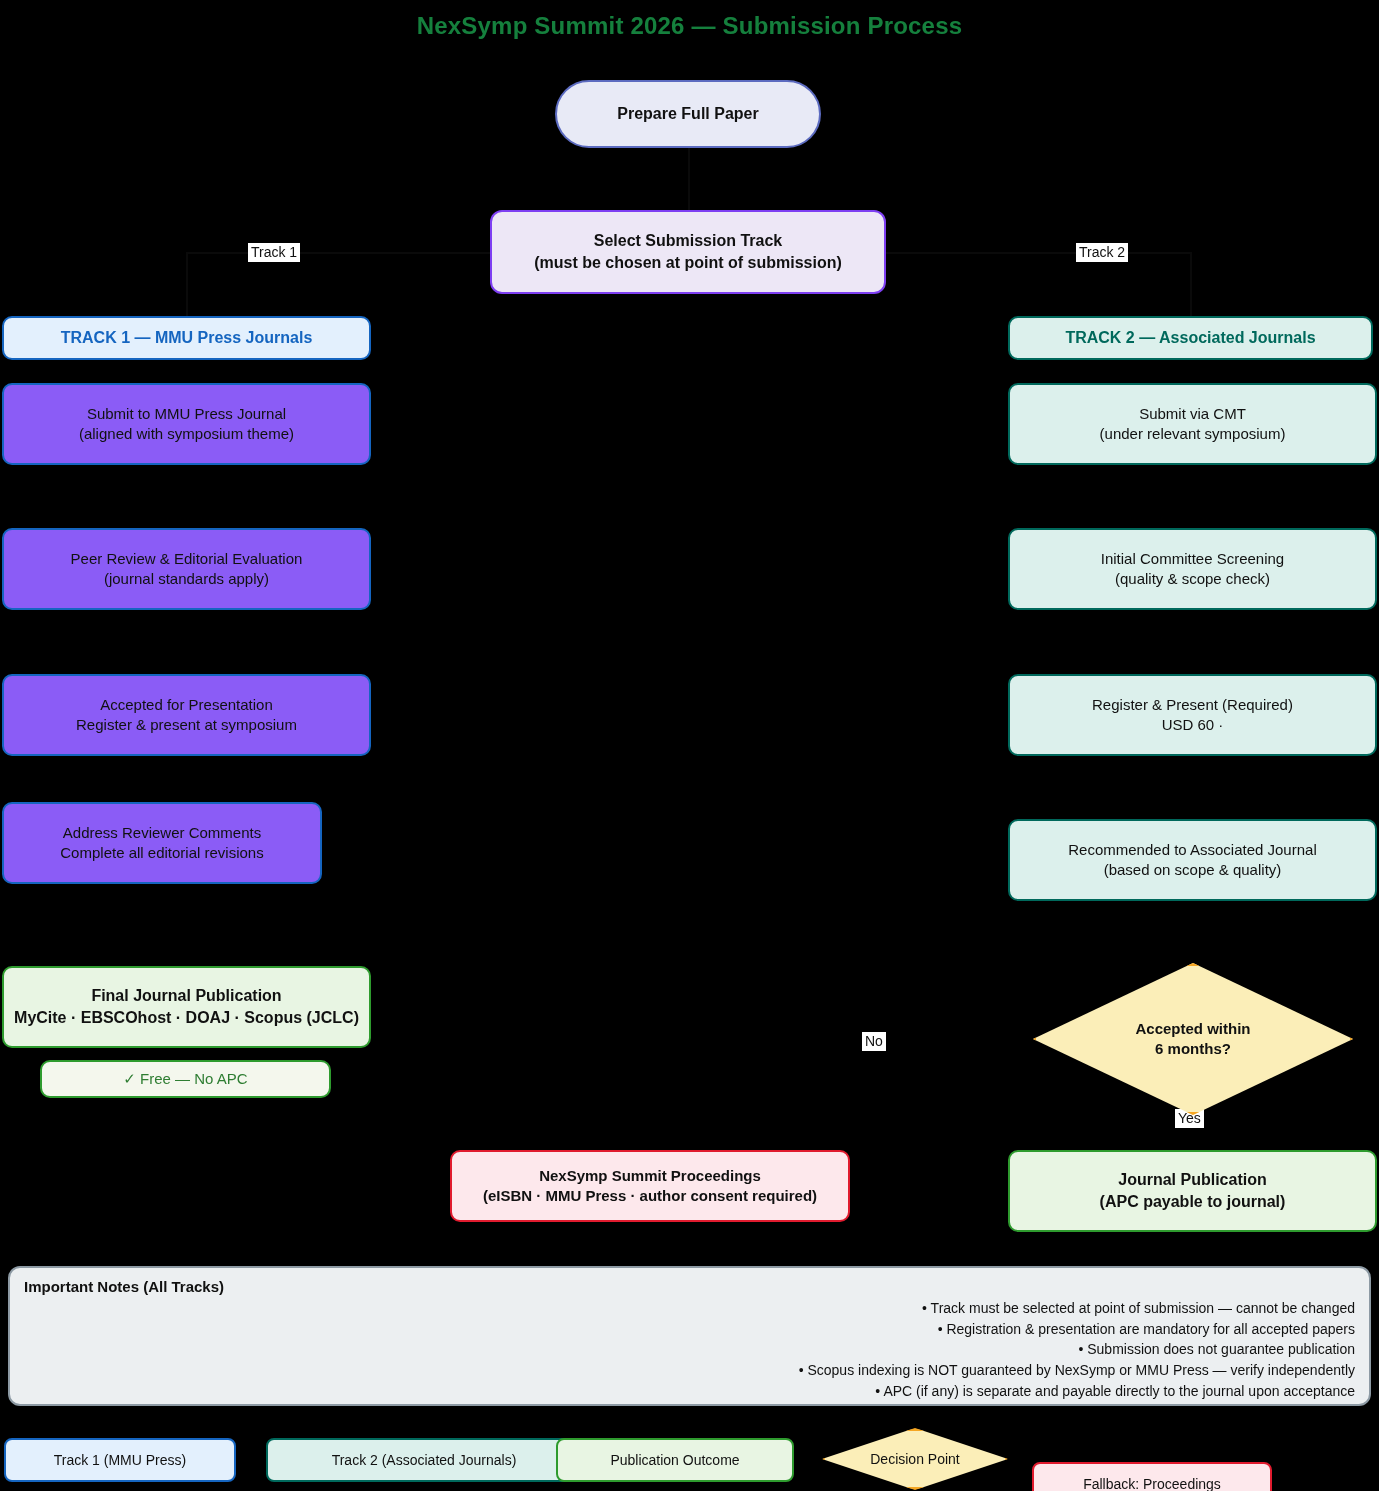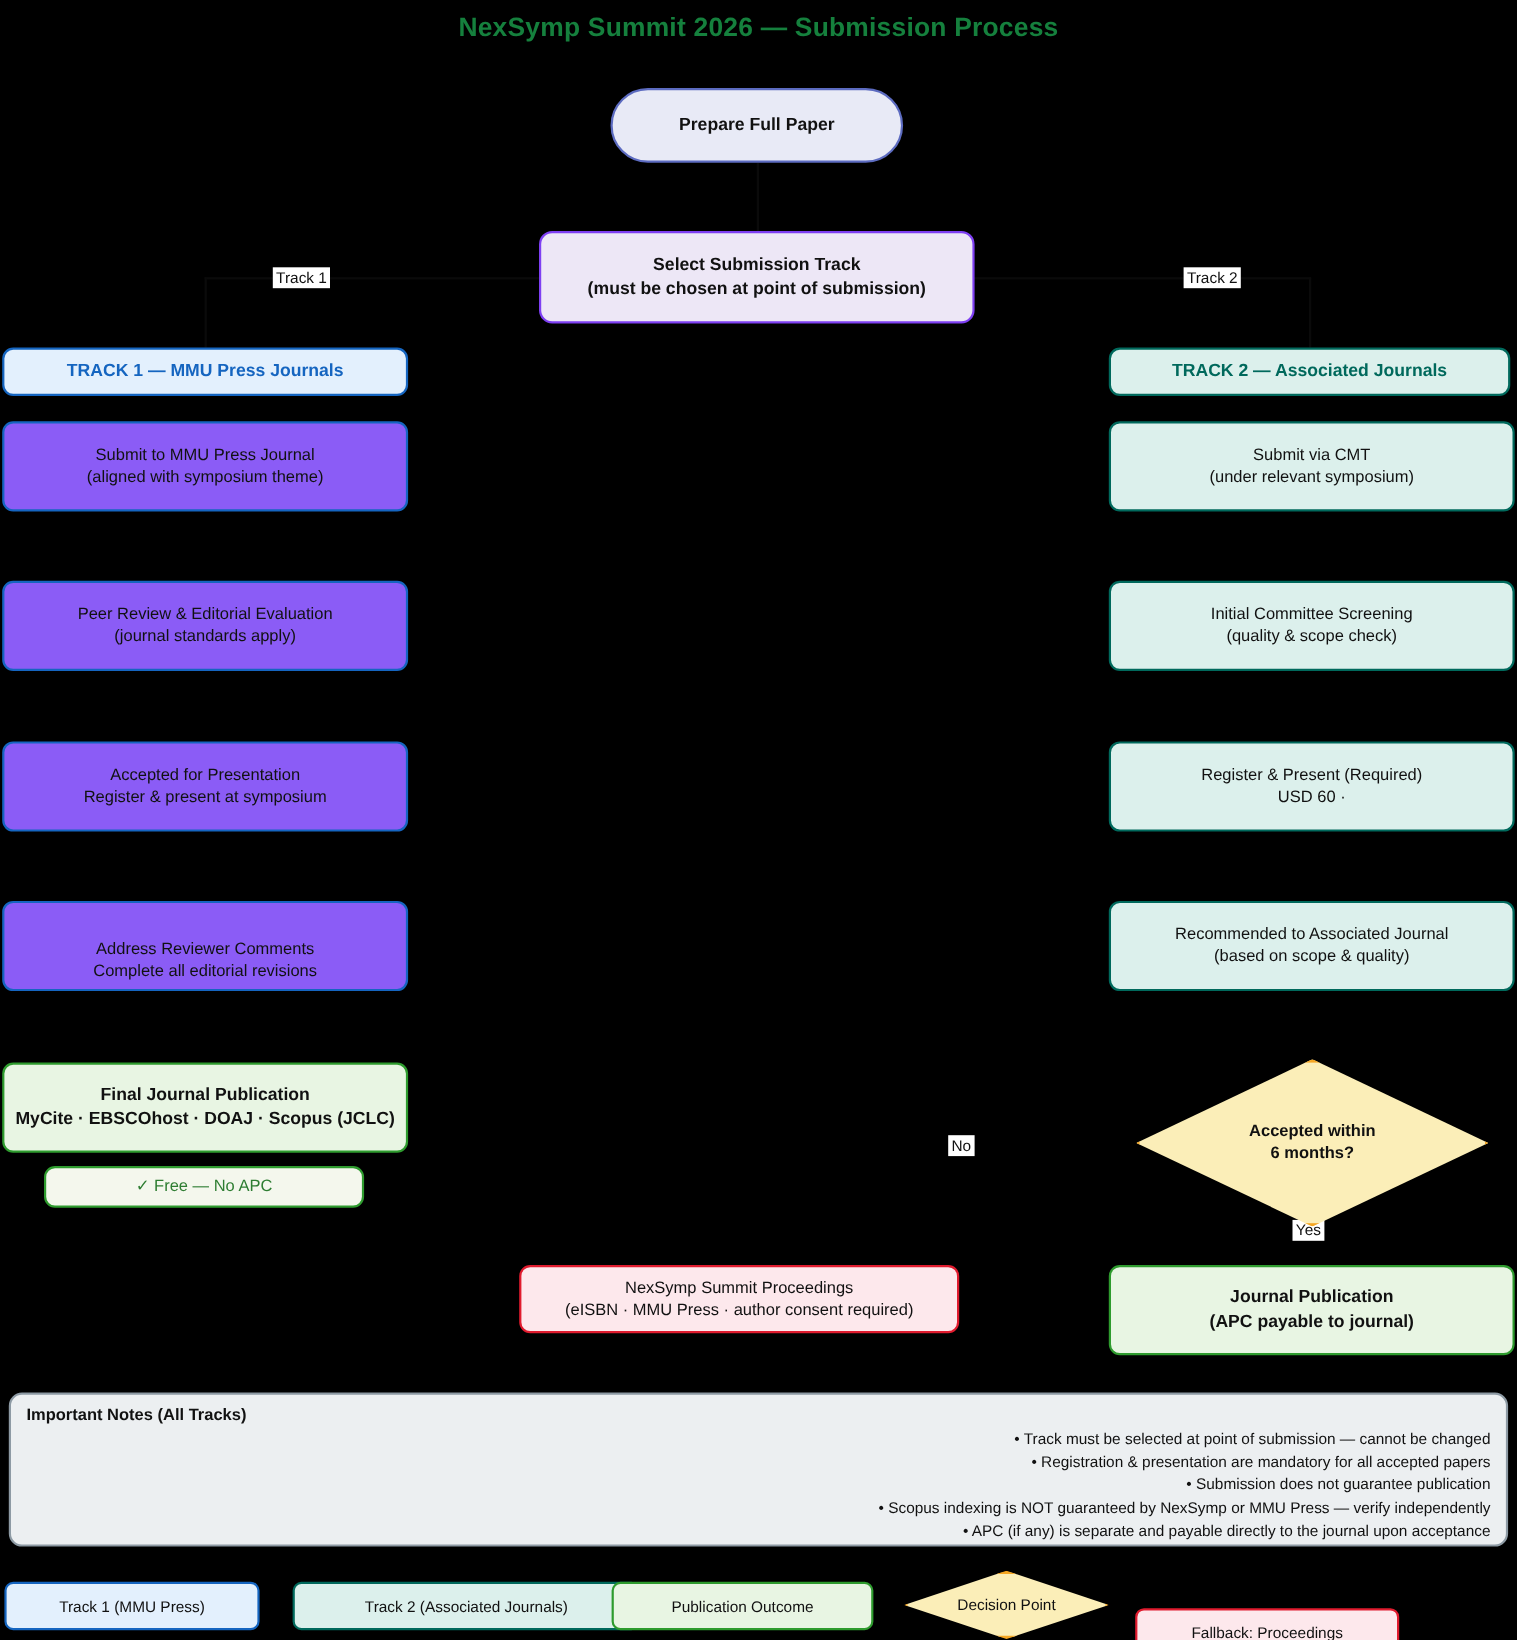--- a/index.html
+++ b/index.html
@@ -232,21 +232,21 @@
     </span>
   </div>
 
   <div class="node t1-node" style="left:2px; top:674px; width:369px; height:82px;">
     <span class="lines">
       <span class="ln">Accepted for Presentation</span>
       <span class="ln">Register &amp; present at symposium</span>
     </span>
   </div>
 
-  <div class="node t1-node" style="left:2px; top:819px; width:369px; height:82px;align-items:flex-end;">
+  <div class="node t1-node" style="left:2px; top:802px; width:320px; height:82px;">
     <span class="lines">
       <span class="ln">Address Reviewer Comments</span>
       <span class="ln">Complete all editorial revisions</span>
     </span>
   </div>
 
   <div class="node pub-node" style="left:2px; top:966px; width:369px; height:82px;">
     <span class="lines">
       <span class="ln">Final Journal Publication</span>
       <span class="ln">MyCite · EBSCOhost · DOAJ · Scopus (JCLC)</span>
@@ -293,21 +293,21 @@
     </span>
   </div>
 
   <div class="decision-node" style="left:1033px; top:963px; width:320px; height:152px;">
     <span class="lines">
       <span class="ln">Accepted within</span>
       <span class="ln">6 months?</span>
     </span>
   </div>
 
-  <div class="node fallback-node" style="left:472px; top:1150px; width:400px; height:62px;">
+  <div class="node fallback-node" style="left:450px; top:1150px; width:400px; height:72px;font-weight:bold;">
     <span class="lines">
       <span class="ln">NexSymp Summit Proceedings</span>
       <span class="ln">(eISBN · MMU Press · author consent required)</span>
     </span>
   </div>
 
   <div class="node pub-node" style="left:1008px; top:1150px; width:369px; height:82px;">
     <span class="lines">
       <span class="ln">Journal Publication</span>
       <span class="ln">(APC payable to journal)</span>

